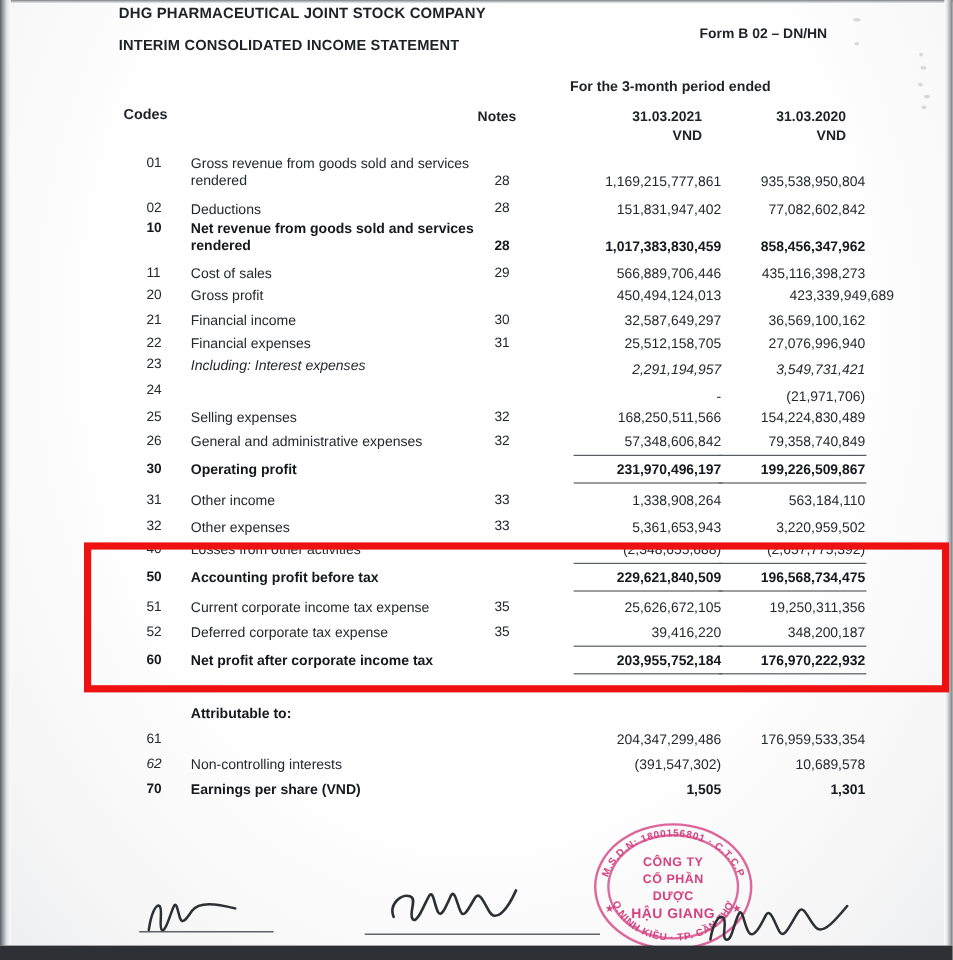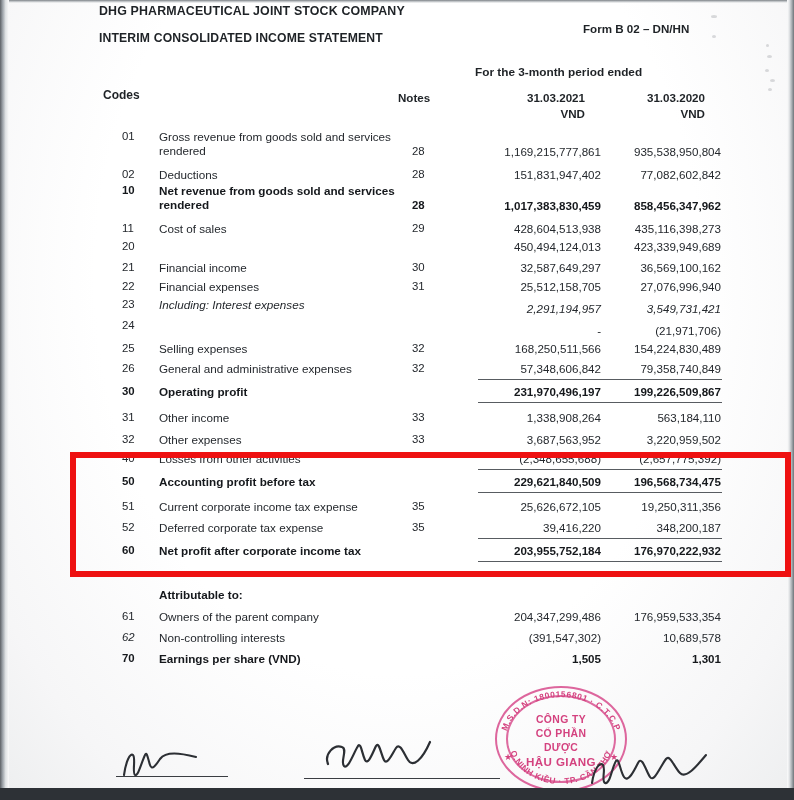--- a/index.html
+++ b/index.html
@@ -201,26 +201,27 @@
 
     <div class="code b" style="top:184px;">10</div>
     <div class="desc b" style="top:184px;">Net revenue from goods sold and services rendered</div>
     <div class="note b" style="top:199px;">28</div>
     <div class="val c1 b" style="top:199px;">1,017,383,830,459</div>
     <div class="val c2 b" style="top:199px;">858,456,347,962</div>
 
     <div class="code" style="top:222px;">11</div>
     <div class="desc" style="top:222px;">Cost of sales</div>
     <div class="note" style="top:222px;">29</div>
-    <div class="val c1" style="top:222px;">428,604,513,938</div>
+    <div class="val c1" style="top:222px;">566,889,706,446</div>
     <div class="val c2" style="top:222px;">435,116,398,273</div>
 
     <div class="code" style="top:240px;">20</div>
+    <div class="desc" style="top:240px;">Gross profit</div>
     <div class="val c1" style="top:240px;">450,494,124,013</div>
-    <div class="val c2" style="top:240px;">423,339,949,689</div>
+    <div class="val c2" style="top:240px;margin-left:24px;">423,339,949,689</div>
 
     <div class="code" style="top:261px;">21</div>
     <div class="desc" style="top:261px;">Financial income</div>
     <div class="note" style="top:261px;">30</div>
     <div class="val c1" style="top:261px;">32,587,649,297</div>
     <div class="val c2" style="top:261px;">36,569,100,162</div>
 
     <div class="code" style="top:280px;">22</div>
     <div class="desc" style="top:280px;">Financial expenses</div>
     <div class="note" style="top:280px;">31</div>
@@ -259,21 +260,21 @@
 
     <div class="code" style="top:411px;">31</div>
     <div class="desc" style="top:411px;">Other income</div>
     <div class="note" style="top:411px;">33</div>
     <div class="val c1" style="top:411px;">1,338,908,264</div>
     <div class="val c2" style="top:411px;">563,184,110</div>
 
     <div class="code" style="top:433px;">32</div>
     <div class="desc" style="top:433px;">Other expenses</div>
     <div class="note" style="top:433px;">33</div>
-    <div class="val c1" style="top:433px;">3,687,563,952</div>
+    <div class="val c1" style="top:433px;">5,361,653,943</div>
     <div class="val c2" style="top:433px;">3,220,959,502</div>
 
     <div class="code" style="top:452px;">40</div>
     <div class="desc" style="top:452px;">Losses from other activities</div>
     <div class="val c1" style="top:452px;">(2,348,655,688)</div>
     <div class="val c2" style="top:452px;">(2,657,775,392)</div>
     <div class="rule c1" style="top:469px;"></div>
     <div class="rule c2" style="top:469px;"></div>
 
     <div class="code b" style="top:475px;">50</div>
@@ -300,21 +301,20 @@
     <div class="code b" style="top:544px;">60</div>
     <div class="desc b" style="top:544px;">Net profit after corporate income tax</div>
     <div class="val c1 b" style="top:544px;">203,955,752,184</div>
     <div class="val c2 b" style="top:544px;">176,970,222,932</div>
     <div class="rule c1" style="top:561px;"></div>
     <div class="rule c2" style="top:561px;"></div>
 
     <div class="desc b" style="top:588px;">Attributable to:</div>
 
     <div class="code" style="top:610px;">61</div>
-    <div class="desc" style="top:610px;">Owners of the parent company</div>
     <div class="val c1" style="top:610px;">204,347,299,486</div>
     <div class="val c2" style="top:610px;">176,959,533,354</div>
 
     <div class="code" style="top:631px;font-style:italic;">62</div>
     <div class="desc" style="top:631px;">Non-controlling interests</div>
     <div class="val c1" style="top:631px;">(391,547,302)</div>
     <div class="val c2" style="top:631px;text-align:right;">10,689,578</div>
 
     <div class="code b" style="top:652px;">70</div>
     <div class="desc b" style="top:652px;">Earnings per share (VND)</div>

